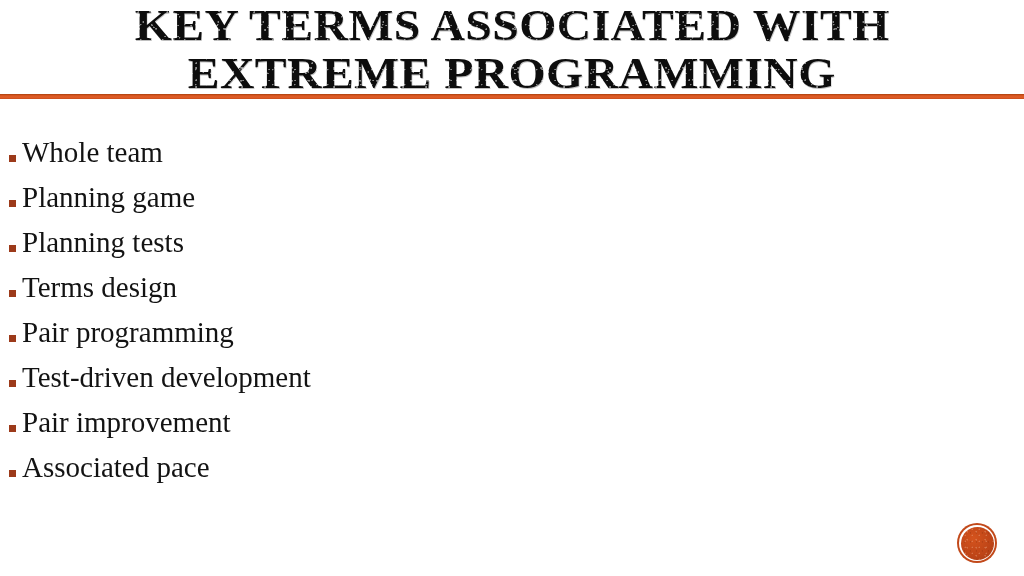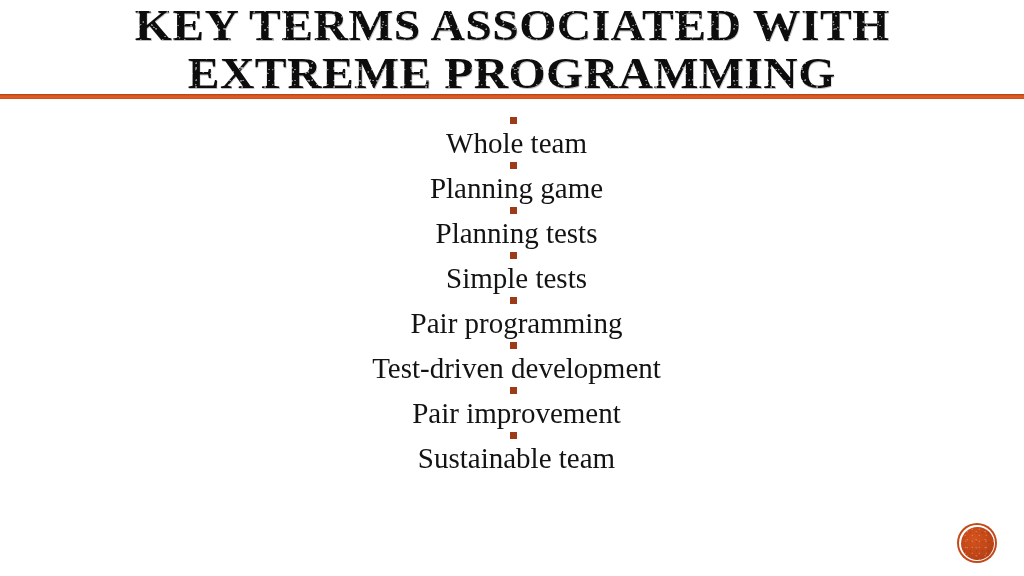--- a/index.html
+++ b/index.html
@@ -97,25 +97,24 @@
     left: 0;
     top: 122px;
     width: 1024px;
     margin: 0;
     padding: 0;
     list-style: none;
   }
 
   .bullet-item {
     display: flex;
-    align-items: center;
+    align-items: flex-end;
     height: 45px;
     padding-left: 9px;
     box-sizing: border-box;
-    flex-direction: column;
   }
 
   .bullet-marker {
     flex: 0 0 auto;
     width: 7px;
     height: 7px;
     background: #9c3a1a;
     position: relative;
     top: -5px;
     margin-right: 6px;
@@ -189,37 +188,37 @@
     <li class="bullet-item">
       <span class="bullet-marker"></span>
       <span class="bullet-text">Planning game</span>
     </li>
     <li class="bullet-item">
       <span class="bullet-marker"></span>
       <span class="bullet-text">Planning tests</span>
     </li>
     <li class="bullet-item">
       <span class="bullet-marker"></span>
-      <span class="bullet-text">Simple tests</span>
+      <span class="bullet-text">Terms design</span>
     </li>
     <li class="bullet-item">
       <span class="bullet-marker"></span>
       <span class="bullet-text">Pair programming</span>
     </li>
     <li class="bullet-item">
       <span class="bullet-marker"></span>
       <span class="bullet-text">Test-driven development</span>
     </li>
     <li class="bullet-item">
       <span class="bullet-marker"></span>
       <span class="bullet-text">Pair improvement</span>
     </li>
     <li class="bullet-item">
       <span class="bullet-marker"></span>
-      <span class="bullet-text">Sustainable team</span>
+      <span class="bullet-text">Associated pace</span>
     </li>
   </ul>
 
   <div class="corner-badge">
     <div class="ring-outer"></div>
     <div class="ring-white"></div>
     <div class="disc"></div>
     <div class="disc-texture"></div>
   </div>
 

